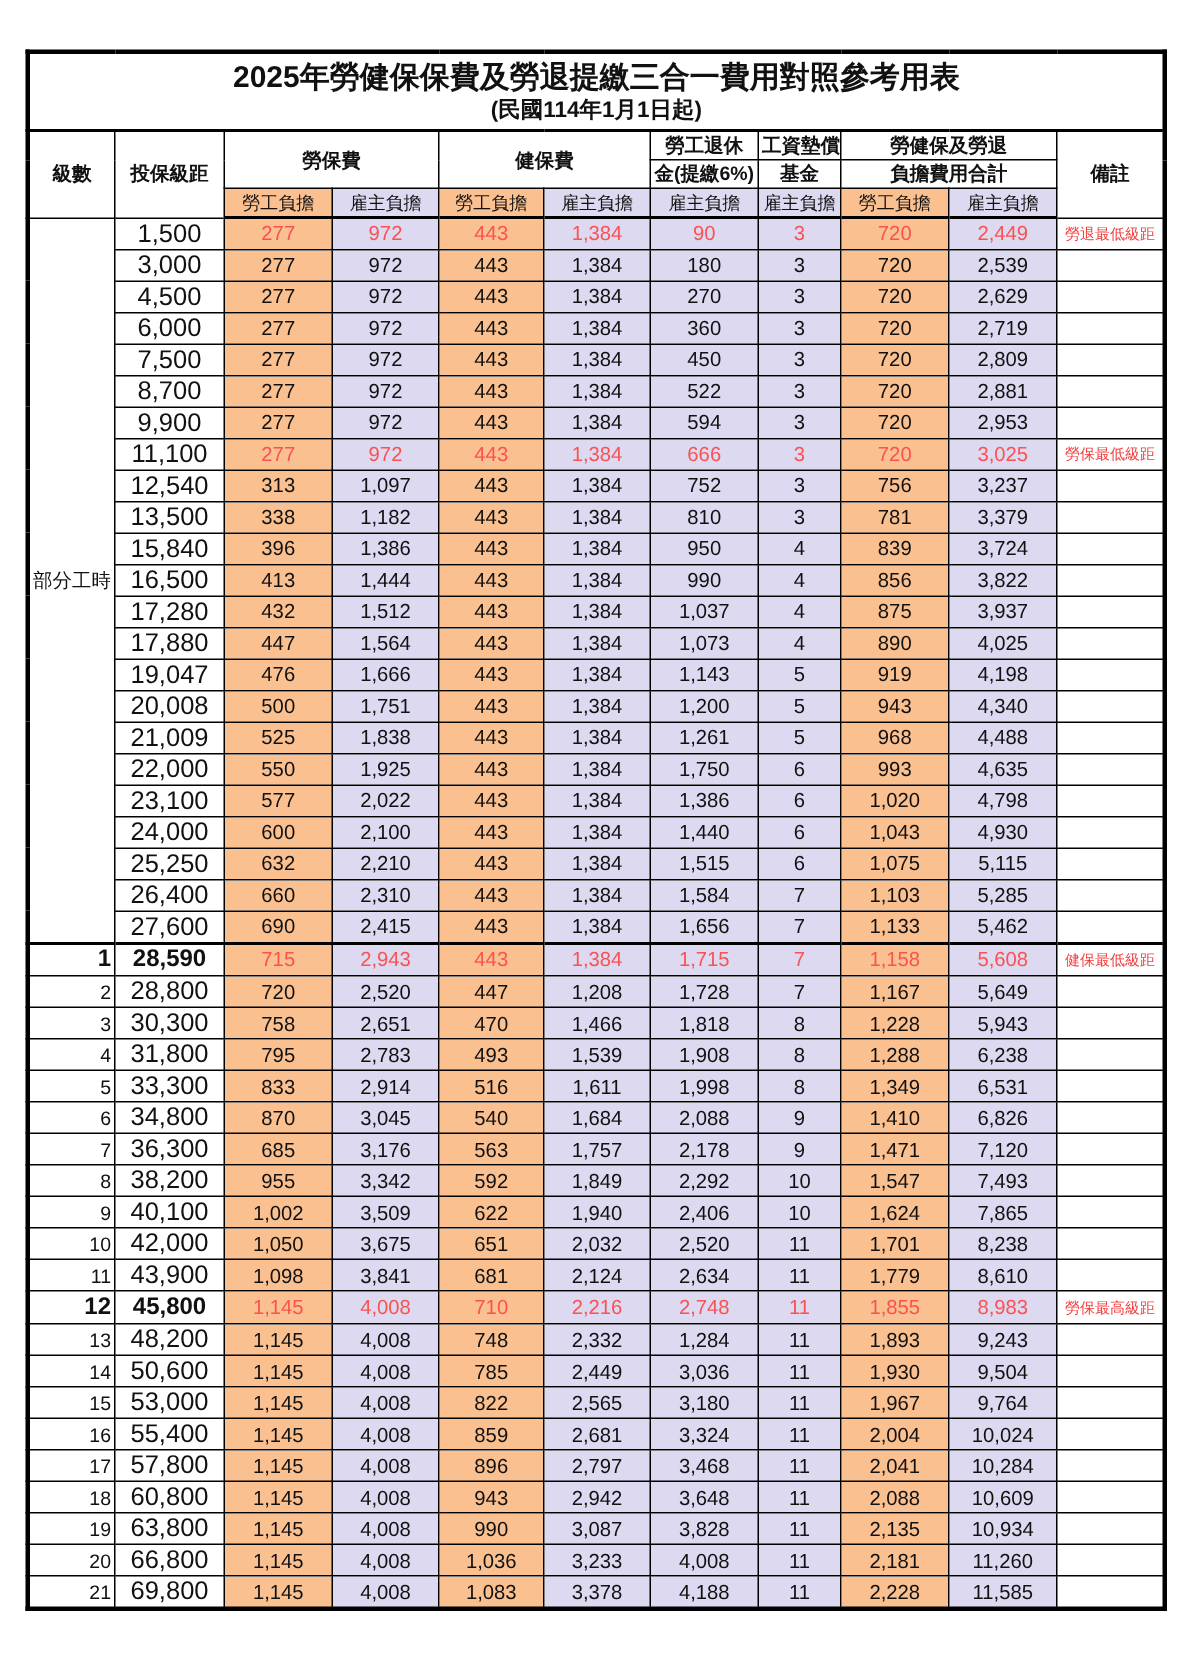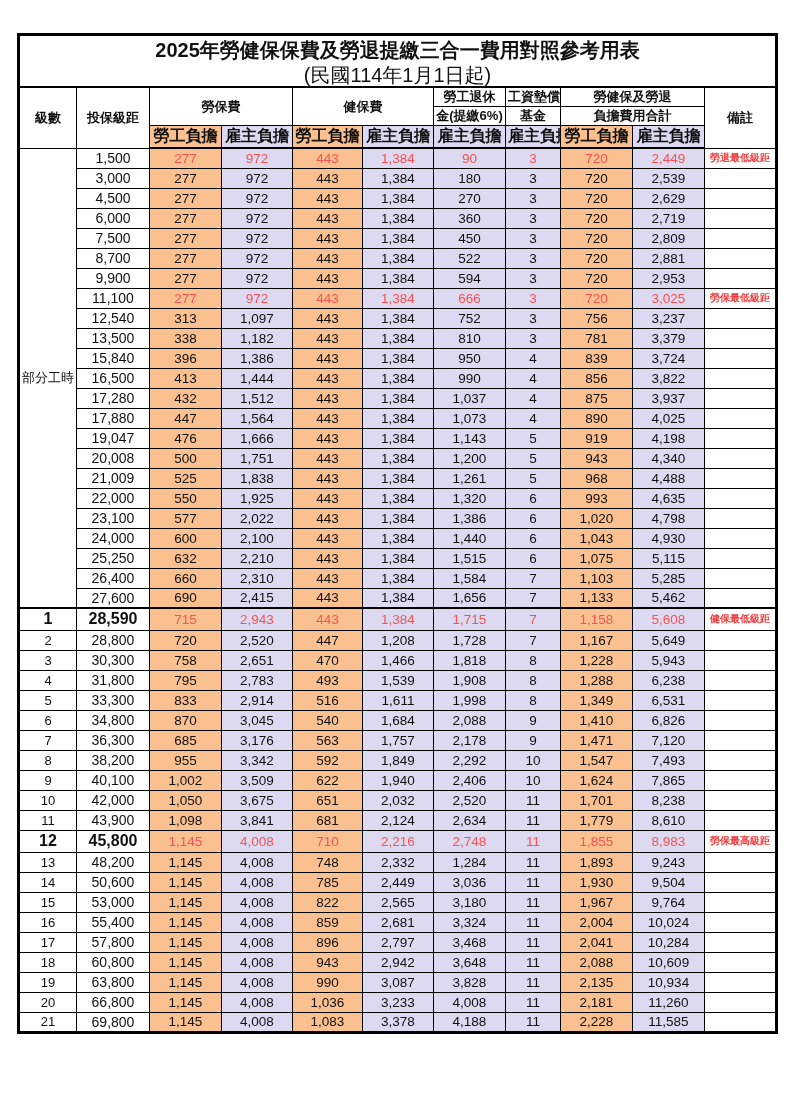--- a/index.html
+++ b/index.html
@@ -5,33 +5,33 @@
   html,body{margin:0;padding:0;background:#ffffff;}
   body{width:791px;height:1120px;position:relative;
        font-family:"Liberation Sans","DejaVu Sans",sans-serif;color:#111;}
   .sheet{position:absolute;left:17px;top:33px;}
   table{border-collapse:collapse;table-layout:fixed;width:758px;border:3px solid #000;}
   td,th{border:1.5px solid #000;padding:0 2px;text-align:center;vertical-align:middle;
         overflow:hidden;white-space:nowrap;font-weight:normal;}
   
   .title-cell{height:50px;border-bottom:2.5px solid #000;}
   .title-line{font-size:20px;font-weight:bold;line-height:1.35;}
-  .subtitle-line{font-size:20px;font-weight:normal;line-height:1.1;}
+  .subtitle-line{font-size:15px;font-weight:bold;line-height:1.1;}
   
   tr.h1 th,tr.h2 th{height:14px;font-size:13px;font-weight:600;}
-  tr.h3 th{height:18px;font-size:16px;font-weight:700;border-bottom:2.5px solid #000;}
+  tr.h3 th{height:18px;font-size:12px;font-weight:400;border-bottom:2.5px solid #000;}
   
   tbody tr{height:20px;}
   tbody td{font-size:13.5px;}
-  td.level{font-size:13px;}
-  td.bracket{font-size:14px;}
+  td.level{font-size:13px;text-align:right;}
+  td.bracket{font-size:17px;}
   tr.bigrow{height:22px;}
   tr.bigrow td.level,tr.bigrow td.bracket{font-size:16px;font-weight:bold;}
   tr.sep td{border-top:2.5px solid #000;}
-  td.remark{font-size:10px;font-weight:bold;padding:0 1px;}
+  td.remark{font-size:10px;font-weight:normal;padding:0 1px;}
   .pt{font-size:13.5px;}
 </style>
 <style>.emp{background:#FAC090;}.er{background:#DCD9F0;}tr.redrow td.val{color:#FA5252;}td.remark{color:#F03E3E;}</style></head>
 <body>
 
 <div class="sheet">
   <table>
     <colgroup>
       <col style="width:58px">
         <col style="width:73px">
@@ -283,21 +283,21 @@
           <td class="val emp">968</td>
           <td class="val er">4,488</td>
           <td class="remark"></td>
         </tr>
         <tr>
           <td class="bracket">22,000</td>
           <td class="val emp">550</td>
           <td class="val er">1,925</td>
           <td class="val emp">443</td>
           <td class="val er">1,384</td>
-          <td class="val er">1,320</td>
+          <td class="val er">1,750</td>
           <td class="val er">6</td>
           <td class="val emp">993</td>
           <td class="val er">4,635</td>
           <td class="remark"></td>
         </tr>
         <tr>
           <td class="bracket">23,100</td>
           <td class="val emp">577</td>
           <td class="val er">2,022</td>
           <td class="val emp">443</td>

